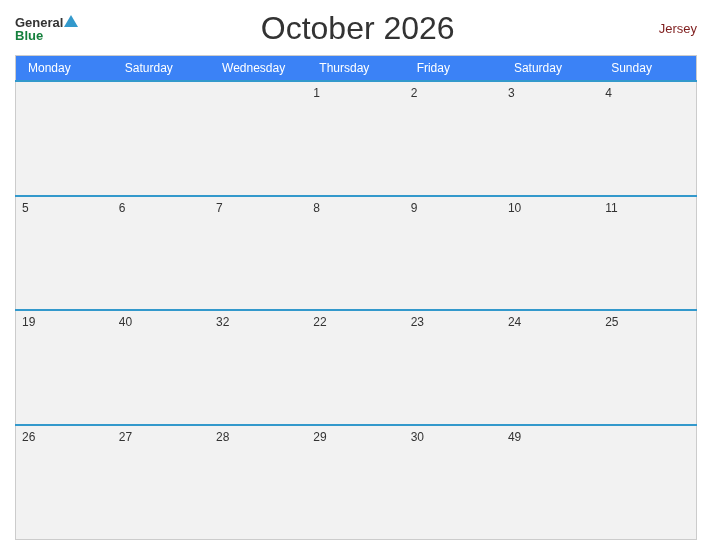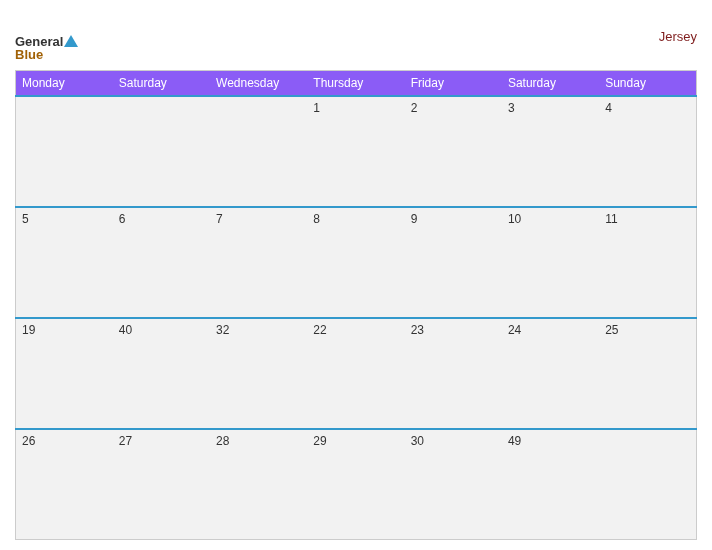--- a/index.html
+++ b/index.html
@@ -22,31 +22,30 @@
       display: flex;
       align-items: center;
       justify-content: space-between;
       margin-bottom: 8px;
       position: relative;
     }
     .logo {
       display: flex;
       align-items: flex-end;
       gap: 2px;
-      margin-top: 24px;
     }
     .logo-text-general {
       font-size: 13px;
       font-weight: bold;
       color: #333;
     }
     .logo-text-blue {
       font-size: 13px;
       font-weight: bold;
-      color: #a16207;
+      color: #15803d;
     }
     .logo-triangle {
       width: 0;
       height: 0;
       border-left: 7px solid transparent;
       border-right: 7px solid transparent;
       border-bottom: 12px solid #3399cc;
       margin-left: 1px;
       margin-bottom: 2px;
     }
@@ -64,25 +63,25 @@
       min-width: 60px;
     }
     .calendar {
       flex: 1;
       border: 1px solid #ccc;
       border-collapse: collapse;
       width: 100%;
       table-layout: fixed;
     }
     .calendar thead tr th {
-      background-color: #8b5cf6;
+      background-color: #3b82f6;
       color: #fff;
       font-size: 12px;
       font-weight: normal;
-      padding: 5px 6px;
+      padding: 5px 12px;
       text-align: left;
       border: none;
     }
     .calendar tbody tr {
       border-top: 2px solid #3399cc;
     }
     .calendar tbody tr td {
       background-color: #f2f2f2;
       vertical-align: top;
       padding: 4px 6px;
@@ -107,20 +106,21 @@
   <div class="header">
     <div class="logo">
       <div style="display:flex; flex-direction:column; align-items:flex-start;">
         <div style="display:flex; align-items:center;">
           <span class="logo-text-general">General</span>
           <div class="logo-triangle"></div>
         </div>
         <span class="logo-text-blue" style="margin-top:-2px;">Blue</span>
       </div>
     </div>
+    <h1 class="month-title">October 2026</h1>
     <div class="location">Jersey</div>
   </div>
 
   <table class="calendar">
     <thead>
       <tr>
         <th>Monday</th>
         <th>Saturday</th>
         <th>Wednesday</th>
         <th>Thursday</th>

